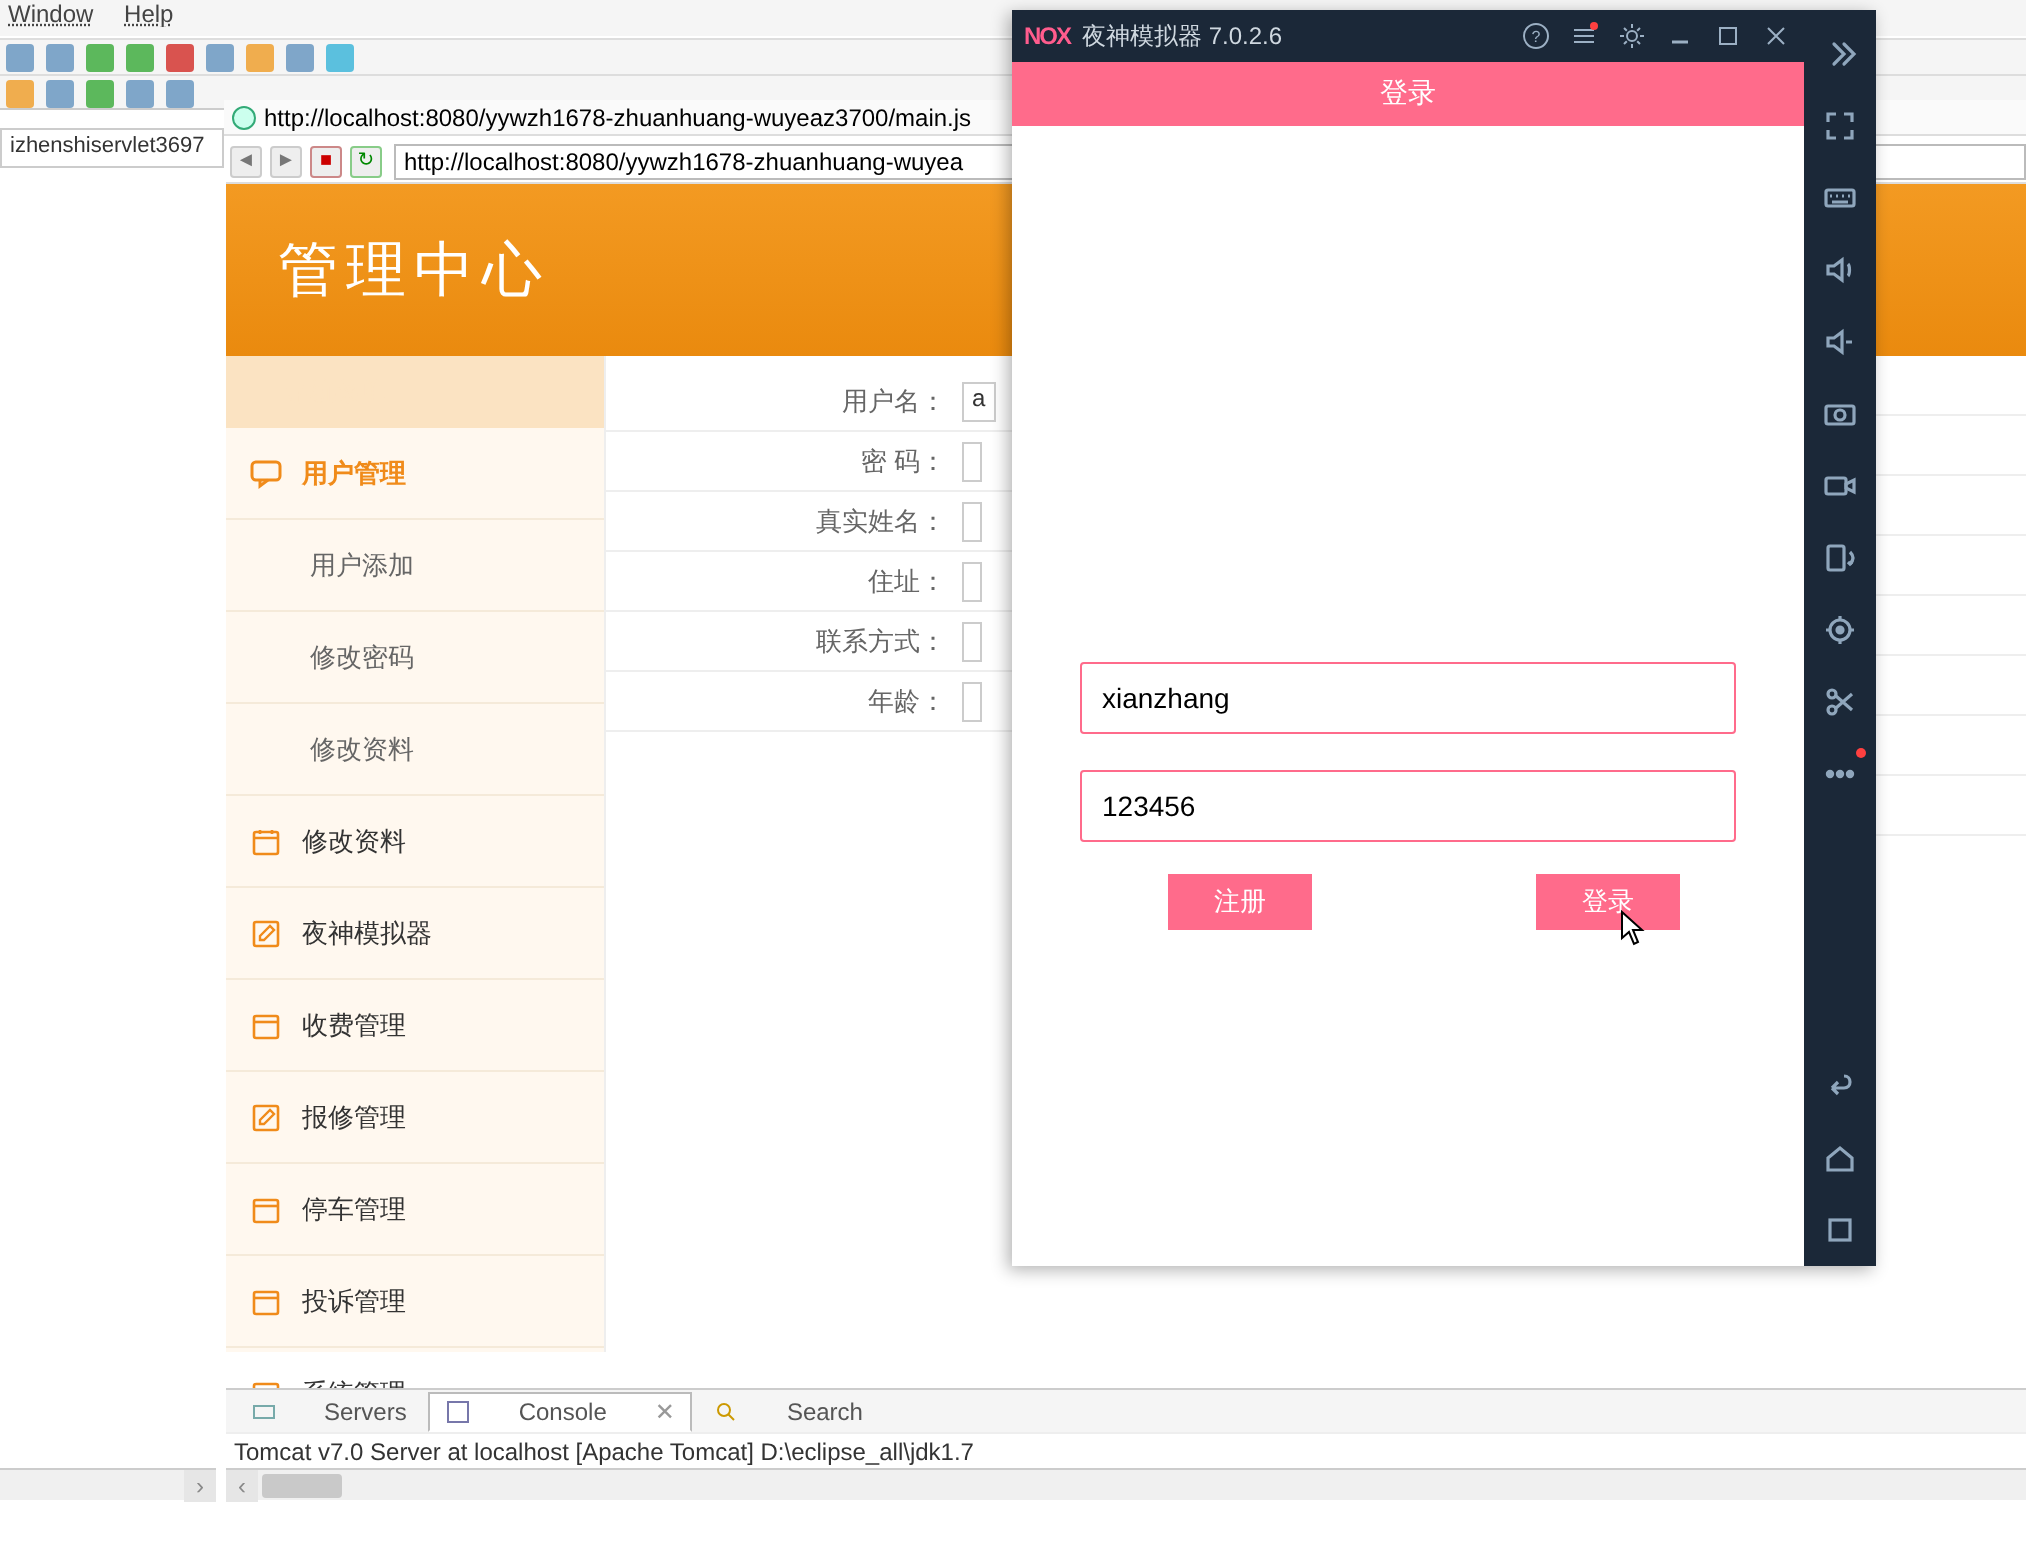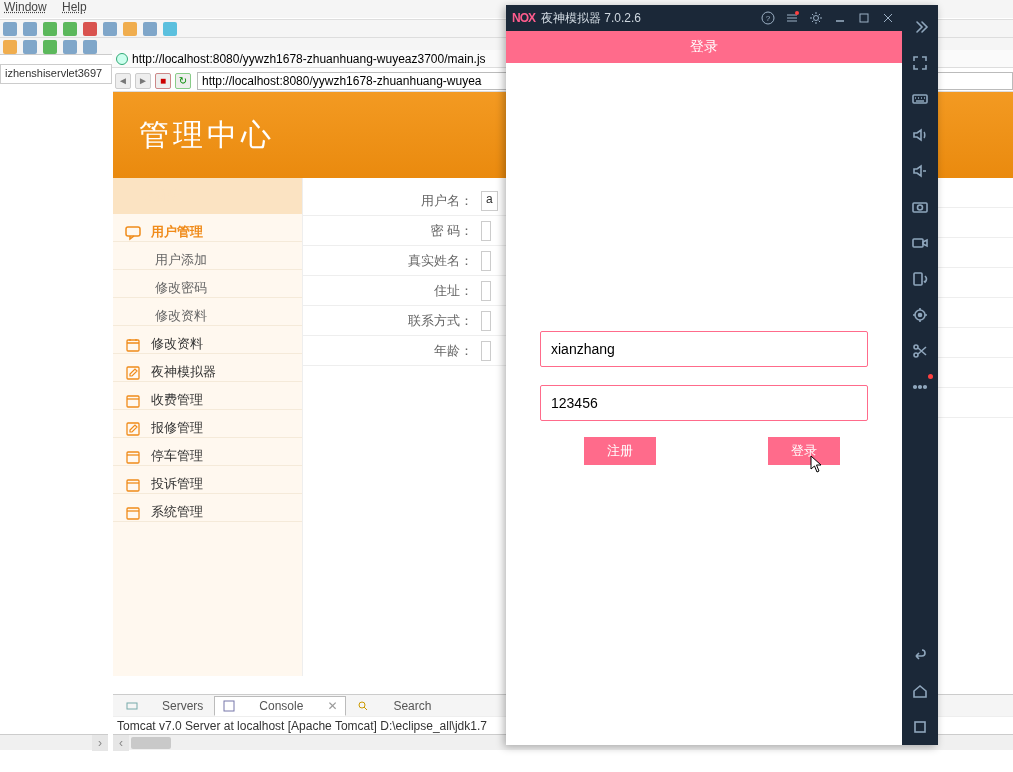--- a/index.html
+++ b/index.html
@@ -35,21 +35,21 @@
 .inner-bar input { flex:1; height:18px; margin-left:4px; border:1px solid #bbb; padding:0 4px; font-size:12px; }
 
 
 .orange-hdr { position:absolute; top:92px; left:113px; right:0; height:86px; background:linear-gradient(#f39a22,#ea8a0e); color:#fff; display:flex; align-items:center; padding-left:26px; }
 .orange-hdr h1 { font-size:30px; font-weight:300; letter-spacing:4px; }
 
 
 .content { position:absolute; top:178px; left:113px; right:0; bottom:96px; background:#fff; display:flex; }
 .sidebar { width:190px; background:#fff8ef; border-right:1px solid #eee; }
 .nav-title { height:36px; background:#fbe3c2; color:#fbe3c2; line-height:36px; padding-left:28px; font-size:13px; }
-.nav-item { display:flex; align-items:flex-end; height:28px; padding-left:12px; cursor:pointer; border-bottom:1px solid #f5ead9; font-size:13px; }
+.nav-item { display:flex; align-items:center; height:46px; padding-left:12px; cursor:pointer; border-bottom:1px solid #f5ead9; font-size:13px; }
 .nav-item.active { color:#f08b1a; font-weight:bold; }
 .nav-item .nico { width:16px; height:16px; margin-right:10px; display:flex; align-items:center; justify-content:center; }
 .nico svg { width:16px; height:16px; }
 .sub-item { padding-left:42px; color:#666; }
 
 
 .form-area { flex:1; background:#fff; padding-top:8px; }
 .frow { display:flex; align-items:center; height:30px; border-bottom:1px solid #eee; }
 .frow label { width:178px; text-align:right; padding-right:8px; color:#666; font-size:13px; }
 .frow .fval { border:1px solid #ccc; height:20px; padding:0 4px; font-size:12px; color:#333; min-width:8px; overflow:hidden; }
@@ -66,21 +66,21 @@
 .pane-ctrl span { margin-left:4px; }
 
 
 .hsb { position:absolute; bottom:22px; height:16px; background:#f0f0f0; border-top:1px solid #ccc; }
 .hsb1 { left:0; width:108px; }
 .hsb2 { left:113px; right:0; }
 .hsb .thumb { position:absolute; top:2px; height:12px; background:#c9c9c9; border-radius:2px; }
 .arrow { position:absolute; top:0; width:16px; height:16px; text-align:center; line-height:16px; color:#888; background:#e6e6e6; }
 
 
-.nox { position:absolute; top:5px; left:506px; width:432px; height:740px; background:#1b2838; box-shadow:-2px 2px 8px rgba(0,0,0,.3); display:flex; }
+.nox { position:absolute; top:5px; left:506px; width:432px; height:628px; background:#1b2838; box-shadow:-2px 2px 8px rgba(0,0,0,.3); display:flex; }
 .nox-left { flex:1; background:#fff; display:flex; flex-direction:column; }
 .nox-title { height:26px; background:#1b2838; color:#cfd8e0; display:flex; align-items:center; padding:0 6px; font-size:12px; }
 .nox-logo { font-weight:bold; color:#ff5c8d; margin-right:6px; letter-spacing:-1px; }
 .nox-title .sp { flex:1; }
 .nox-title .tico { width:16px; height:16px; margin-left:8px; color:#9cb0c4; display:inline-flex; align-items:center; justify-content:center; }
 .nox-title .reddot::after { content:""; position:absolute; width:4px; height:4px; background:#ff4040; border-radius:50%; margin-left:10px; margin-top:-10px; }
 .login-hdr { height:32px; background:#ff6b8b; color:#fff; display:flex; align-items:center; justify-content:center; font-size:14px; }
 .login-body { flex:1; background:#fff; position:relative; }
 .login-inp { position:absolute; left:34px; right:34px; height:36px; border:1px solid #ff6b8b; border-radius:2px; padding:0 10px; font-size:14px; background:#fff; }
 .login-inp.u { top:268px; }

